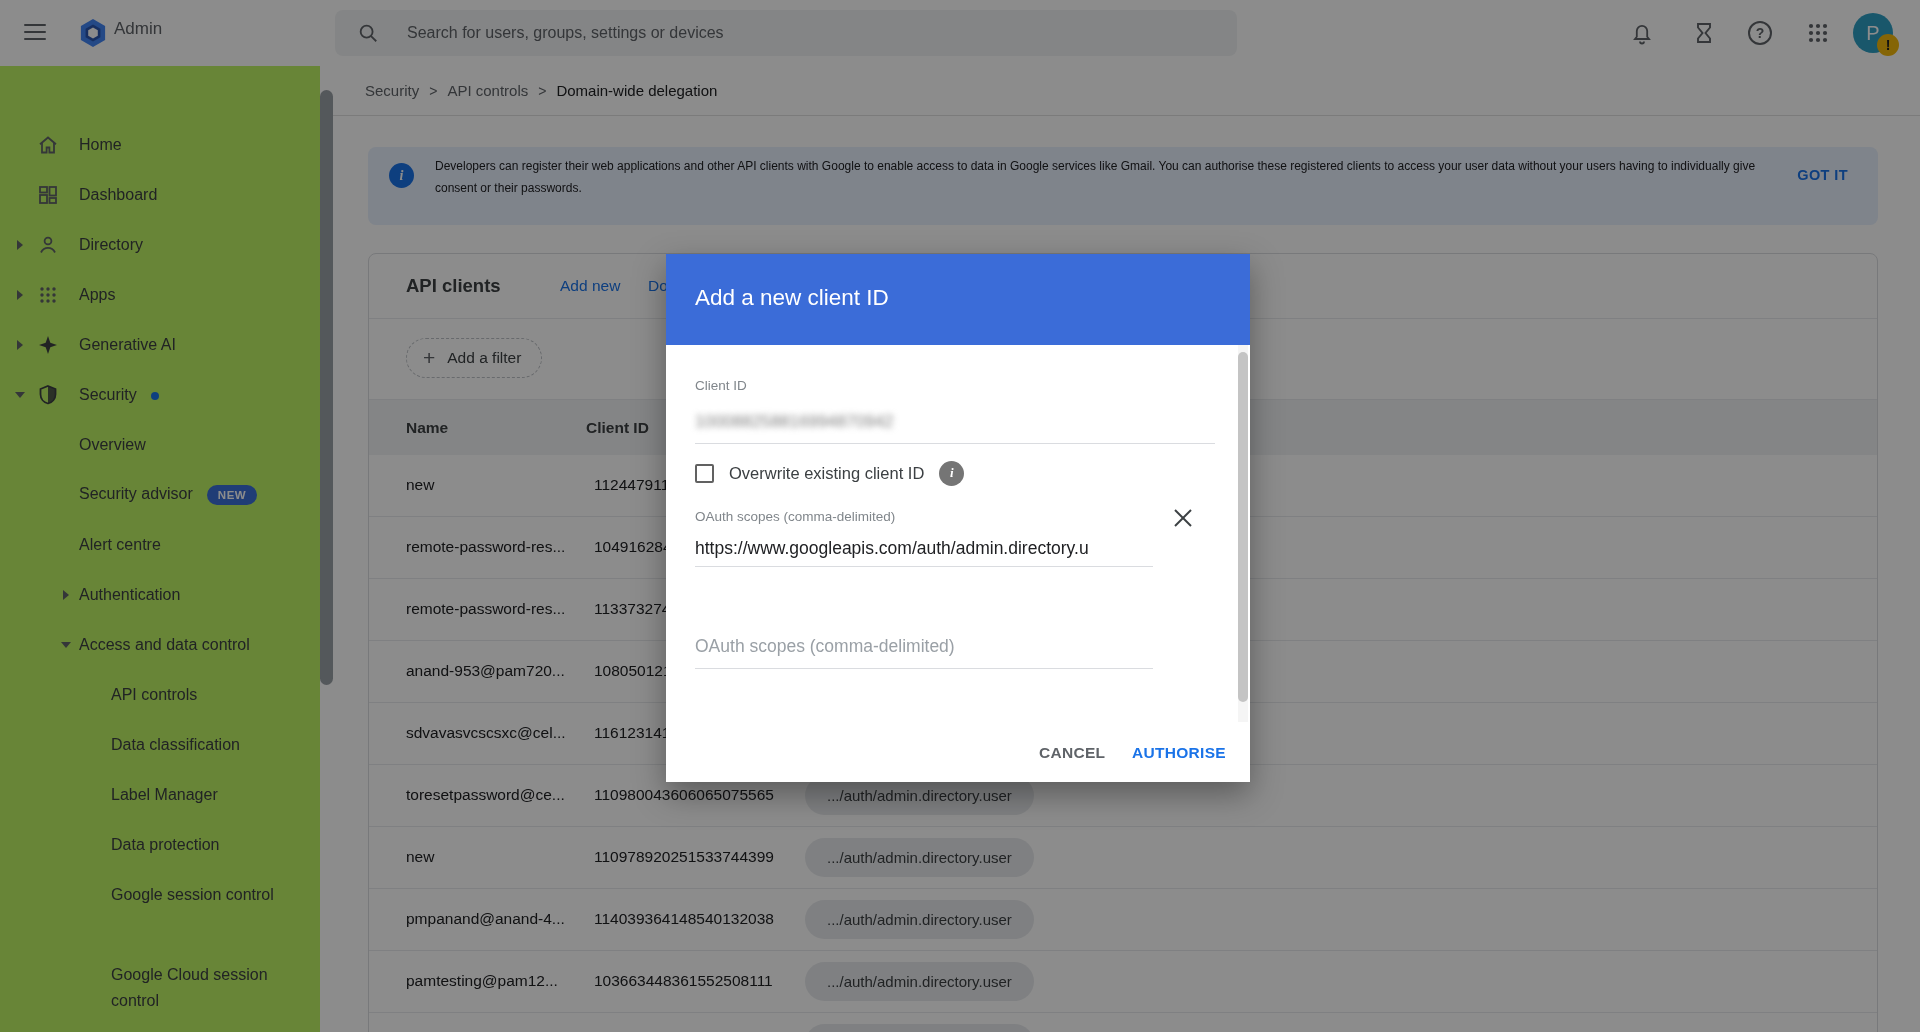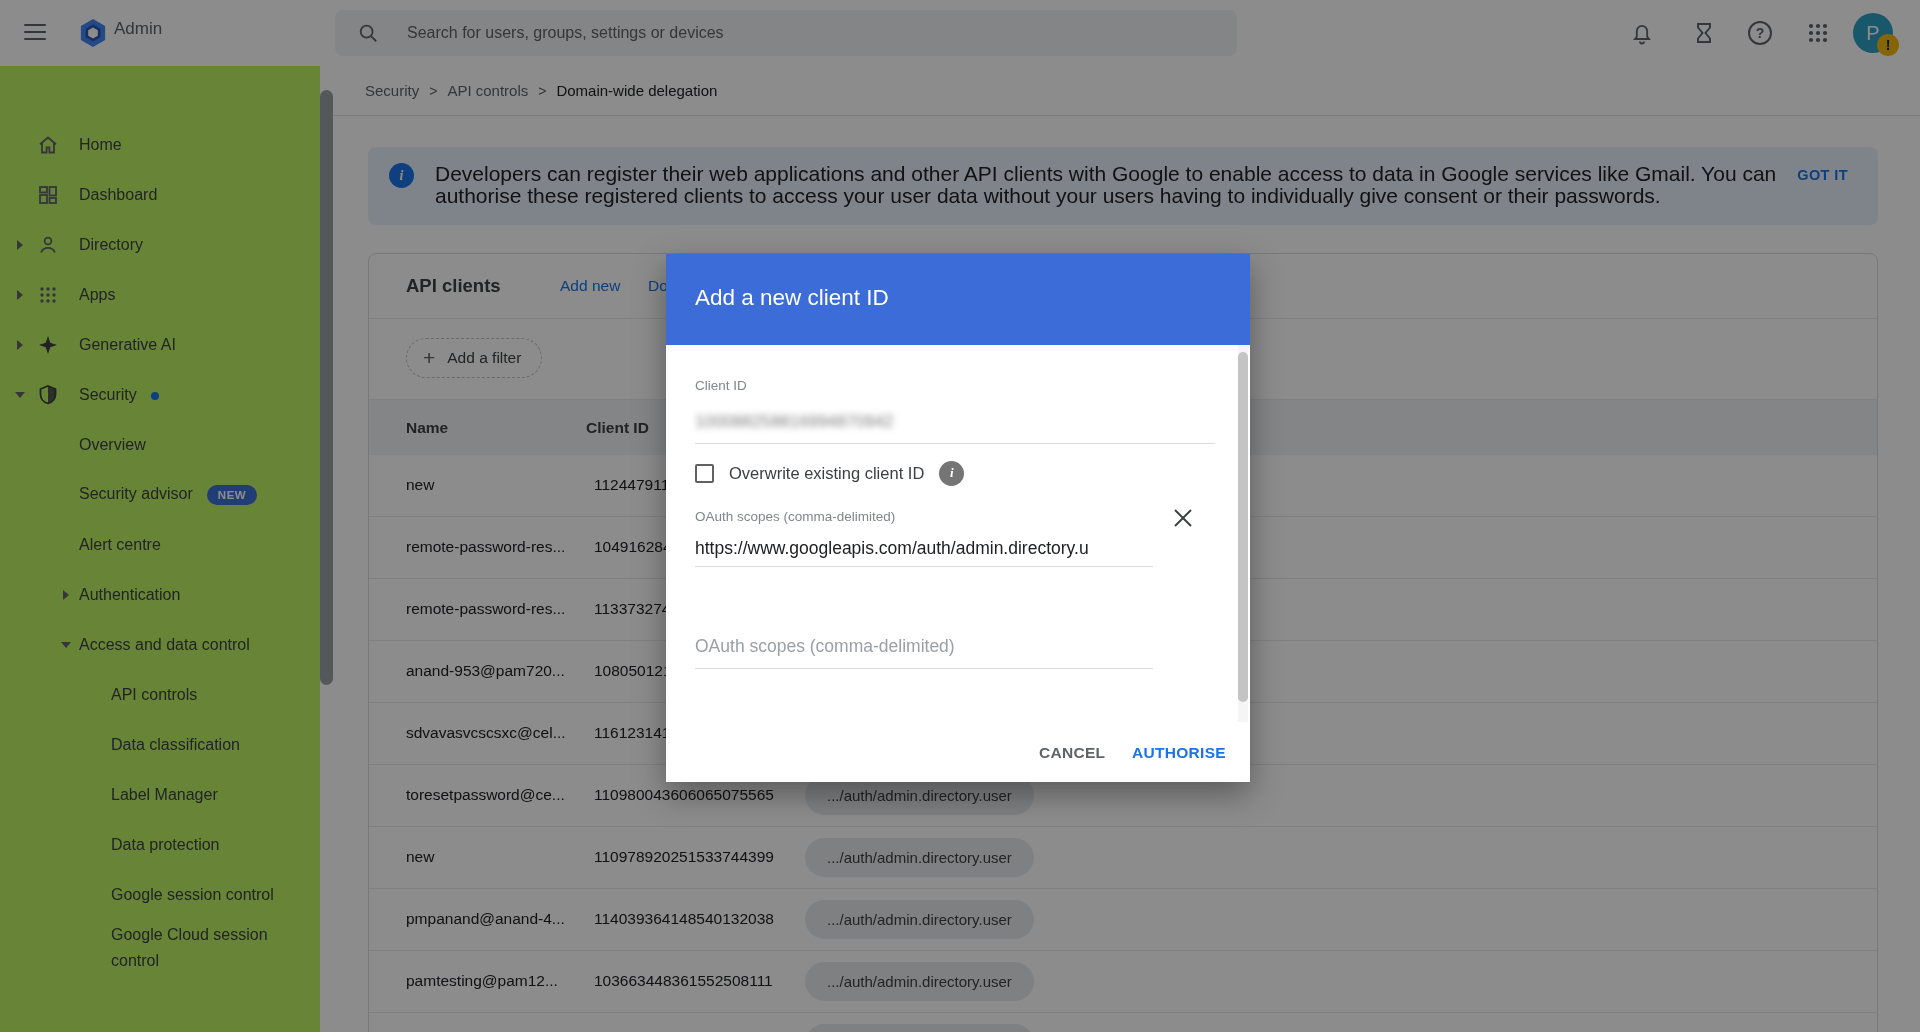--- a/index.html
+++ b/index.html
@@ -27,21 +27,21 @@
 
   
   #sidebar{position:absolute;left:0;top:66px;width:320px;bottom:0;background:#bef264;padding-top:54px;box-sizing:border-box;}
   .sb-item{position:relative;height:50px;display:flex;align-items:center;font-size:16px;color:#3c4043;cursor:pointer;}
   .sb-item .arrow{position:absolute;left:14px;width:12px;display:flex;justify-content:center;}
   .sb-item.lvl1 .arrow{left:60px;}
   .sb-item .icon{position:absolute;left:36px;width:24px;height:24px;}
   .sb-item .lbl{position:absolute;left:79px;white-space:nowrap;}
   .sb-item.lvl1 .lbl{left:79px;}
   .sb-item.lvl2 .lbl{left:111px;}
-  .sb-item.two-line{height:56px;}
+  .sb-item.two-line{height:56px;margin-top:40px;}
   .sb-item.two-line .lbl{white-space:normal;width:175px;line-height:26px;}
   .tri-r{width:0;height:0;border-left:6px solid #5f6368;border-top:5px solid transparent;border-bottom:5px solid transparent;}
   .tri-d{width:0;height:0;border-top:6px solid #5f6368;border-left:5px solid transparent;border-right:5px solid transparent;}
   .blue-dot{display:inline-block;width:8px;height:8px;border-radius:50%;background:#1a73e8;margin-left:14px;vertical-align:middle;}
   .new-badge{display:inline-block;margin-left:14px;background:#3b6fd7;color:#fff;font-size:11.5px;font-weight:bold;
              letter-spacing:.5px;border-radius:11px;padding:4px 11px;vertical-align:middle;}
 
   
   #page-scroll{position:absolute;left:320px;top:90px;width:13px;height:595px;background:#9aa0a6;border-radius:7px;z-index:6;}
 
@@ -49,21 +49,21 @@
   #main{position:absolute;left:333px;top:66px;right:0;bottom:0;}
   #breadcrumb{position:absolute;left:0;top:0;right:0;height:49px;border-bottom:1px solid #e0e0e0;
               display:flex;align-items:center;padding-left:32px;font-size:15px;color:#5f6368;}
   #breadcrumb .sep{margin:0 10px;color:#5f6368;font-size:14px;}
   #breadcrumb a{color:#5f6368;text-decoration:none;cursor:pointer;}
   #breadcrumb .cur{color:#202124;font-weight:500;}
 
   #banner{position:absolute;left:35px;top:81px;width:1510px;height:78px;background:#e8f0fe;border-radius:8px;}
   #banner .b-ic{position:absolute;left:21px;top:16px;width:25px;height:25px;border-radius:50%;background:#1a73e8;color:#fff;
                 display:flex;align-items:center;justify-content:center;font-size:14px;font-weight:bold;font-family:"Liberation Serif",serif;font-style:italic;}
-  #banner .b-text{position:absolute;left:67px;top:16px;width:1350px;font-size:21px;line-height:21.5px;color:#202124;}
+  #banner .b-text{position:absolute;left:67px;top:9px;width:1350px;font-size:12px;line-height:21.5px;color:#202124;}
   #banner .b-action{position:absolute;right:30px;top:20px;font-size:14.5px;font-weight:bold;color:#1a73e8;letter-spacing:.4px;cursor:pointer;}
 
   #card{position:absolute;left:35px;top:187px;width:1510px;height:900px;background:#fff;border:1px solid #dadce0;
         border-radius:8px 8px 0 0;box-sizing:border-box;overflow:hidden;}
   #tabrow{position:relative;height:64px;border-bottom:1px solid #e8eaed;}
   #tabrow .t-title{position:absolute;left:37px;top:21px;font-size:18.5px;font-weight:bold;color:#3c4043;}
   #tabrow .t-link1{position:absolute;left:191px;top:23px;font-size:15.5px;color:#1a73e8;cursor:pointer;}
   #tabrow .t-link2{position:absolute;left:279px;top:23px;font-size:15.5px;color:#1a73e8;cursor:pointer;}
   #filterrow{position:relative;height:80px;border-bottom:1px solid #e8eaed;}
   #filterchip{position:absolute;left:37px;top:19px;height:40px;border:1px dashed #bdc1c6;border-radius:20px;

